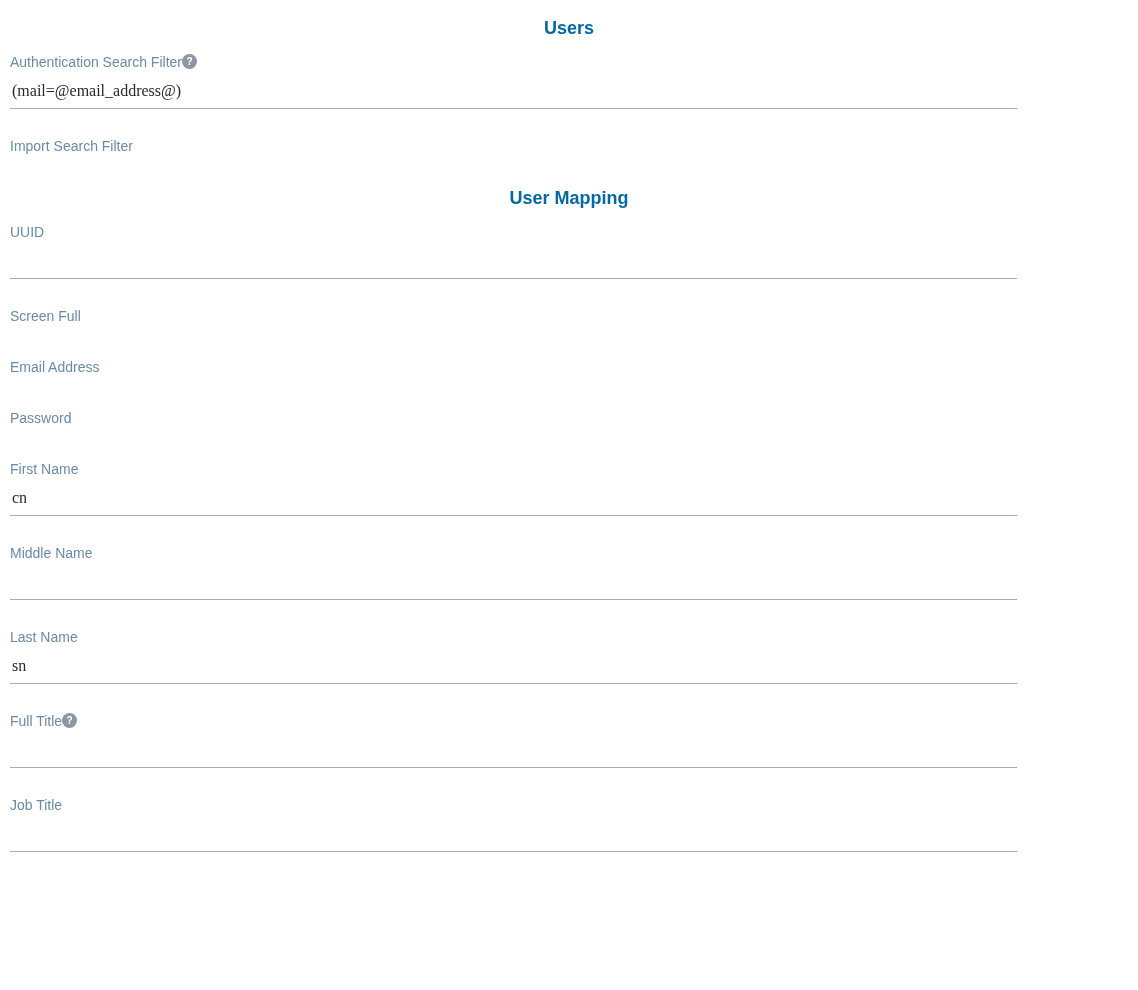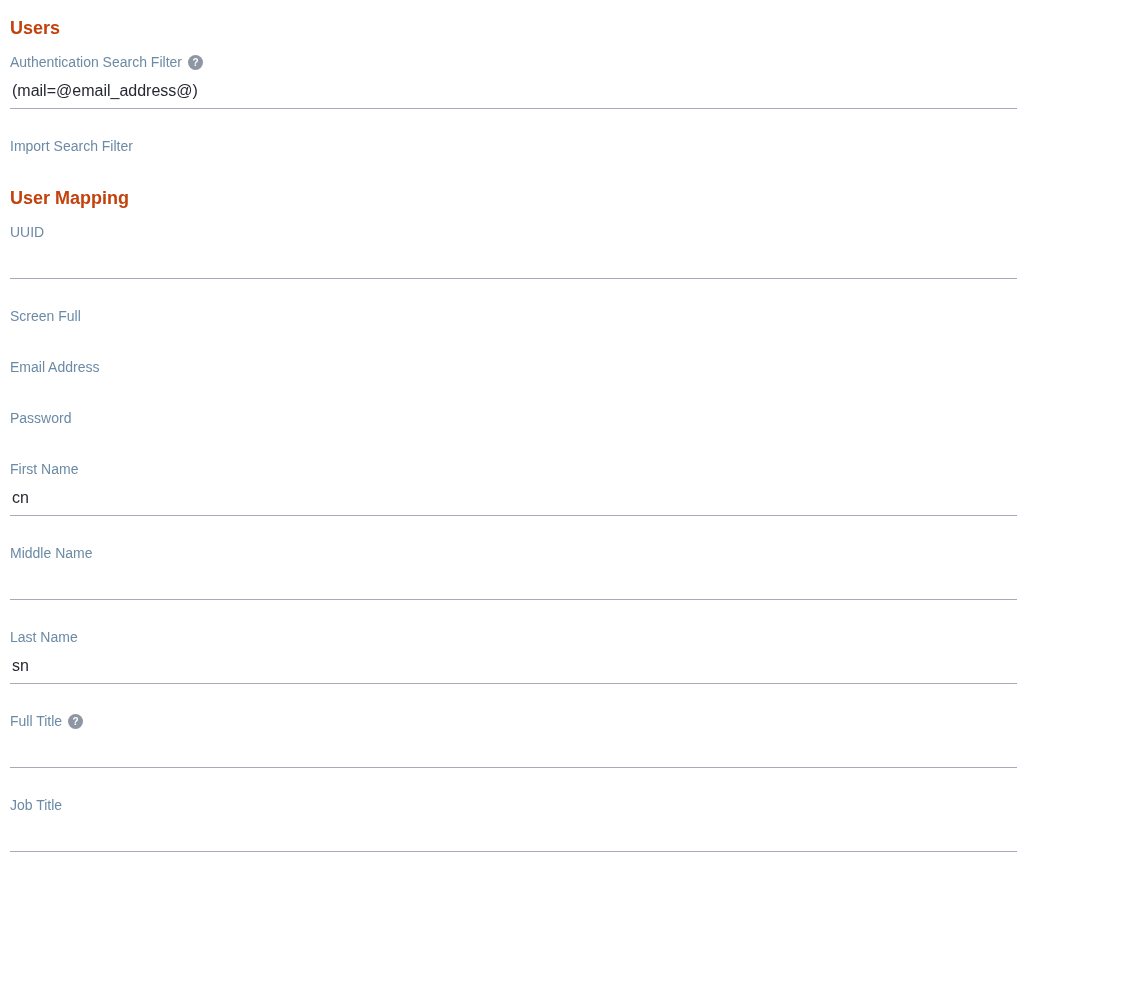--- a/index.html
+++ b/index.html
@@ -9,33 +9,33 @@
     }
     body {
       font-family: -apple-system, BlinkMacSystemFont, "Segoe UI", Helvetica, Arial, sans-serif;
       background: #ffffff;
       padding: 10px;
       width: 1138px;
     }
     .section-heading {
       font-size: 18px;
       font-weight: 600;
-      color: #c2410c;
+      color: #0369a1;
       margin-bottom: 14px;
       margin-top: 8px;
+      text-align: center;
     }
     .field {
       margin-bottom: 28px;
     }
     .field-label {
       font-size: 14px;
       color: #6b8aa5;
       display: inline-flex;
-      align-items: flex-end;
-      gap: 6px;
+      align-items: flex-start;
       margin-bottom: 6px;
     }
     .help-icon {
       display: inline-flex;
       align-items: center;
       justify-content: center;
       width: 15px;
       height: 15px;
       background: #8e95a3;
       color: #ffffff;
@@ -48,21 +48,21 @@
     .field-input {
       display: block;
       width: 1007px;
       border: none;
       border-bottom: 1.5px solid #a7a9bc;
       padding: 6px 2px 8px 2px;
       font-size: 16px;
       color: #272833;
       background: transparent;
       outline: none;
-      font-family: Liberation Sans, sans-serif;
+      font-family: Liberation Serif, serif;
     }
   </style>
 </head>
 <body>
 
 <h2 class="section-heading">Users</h2>
 
 <div class="field">
   <div class="field-label">
     <span>Authentication Search Filter</span>

